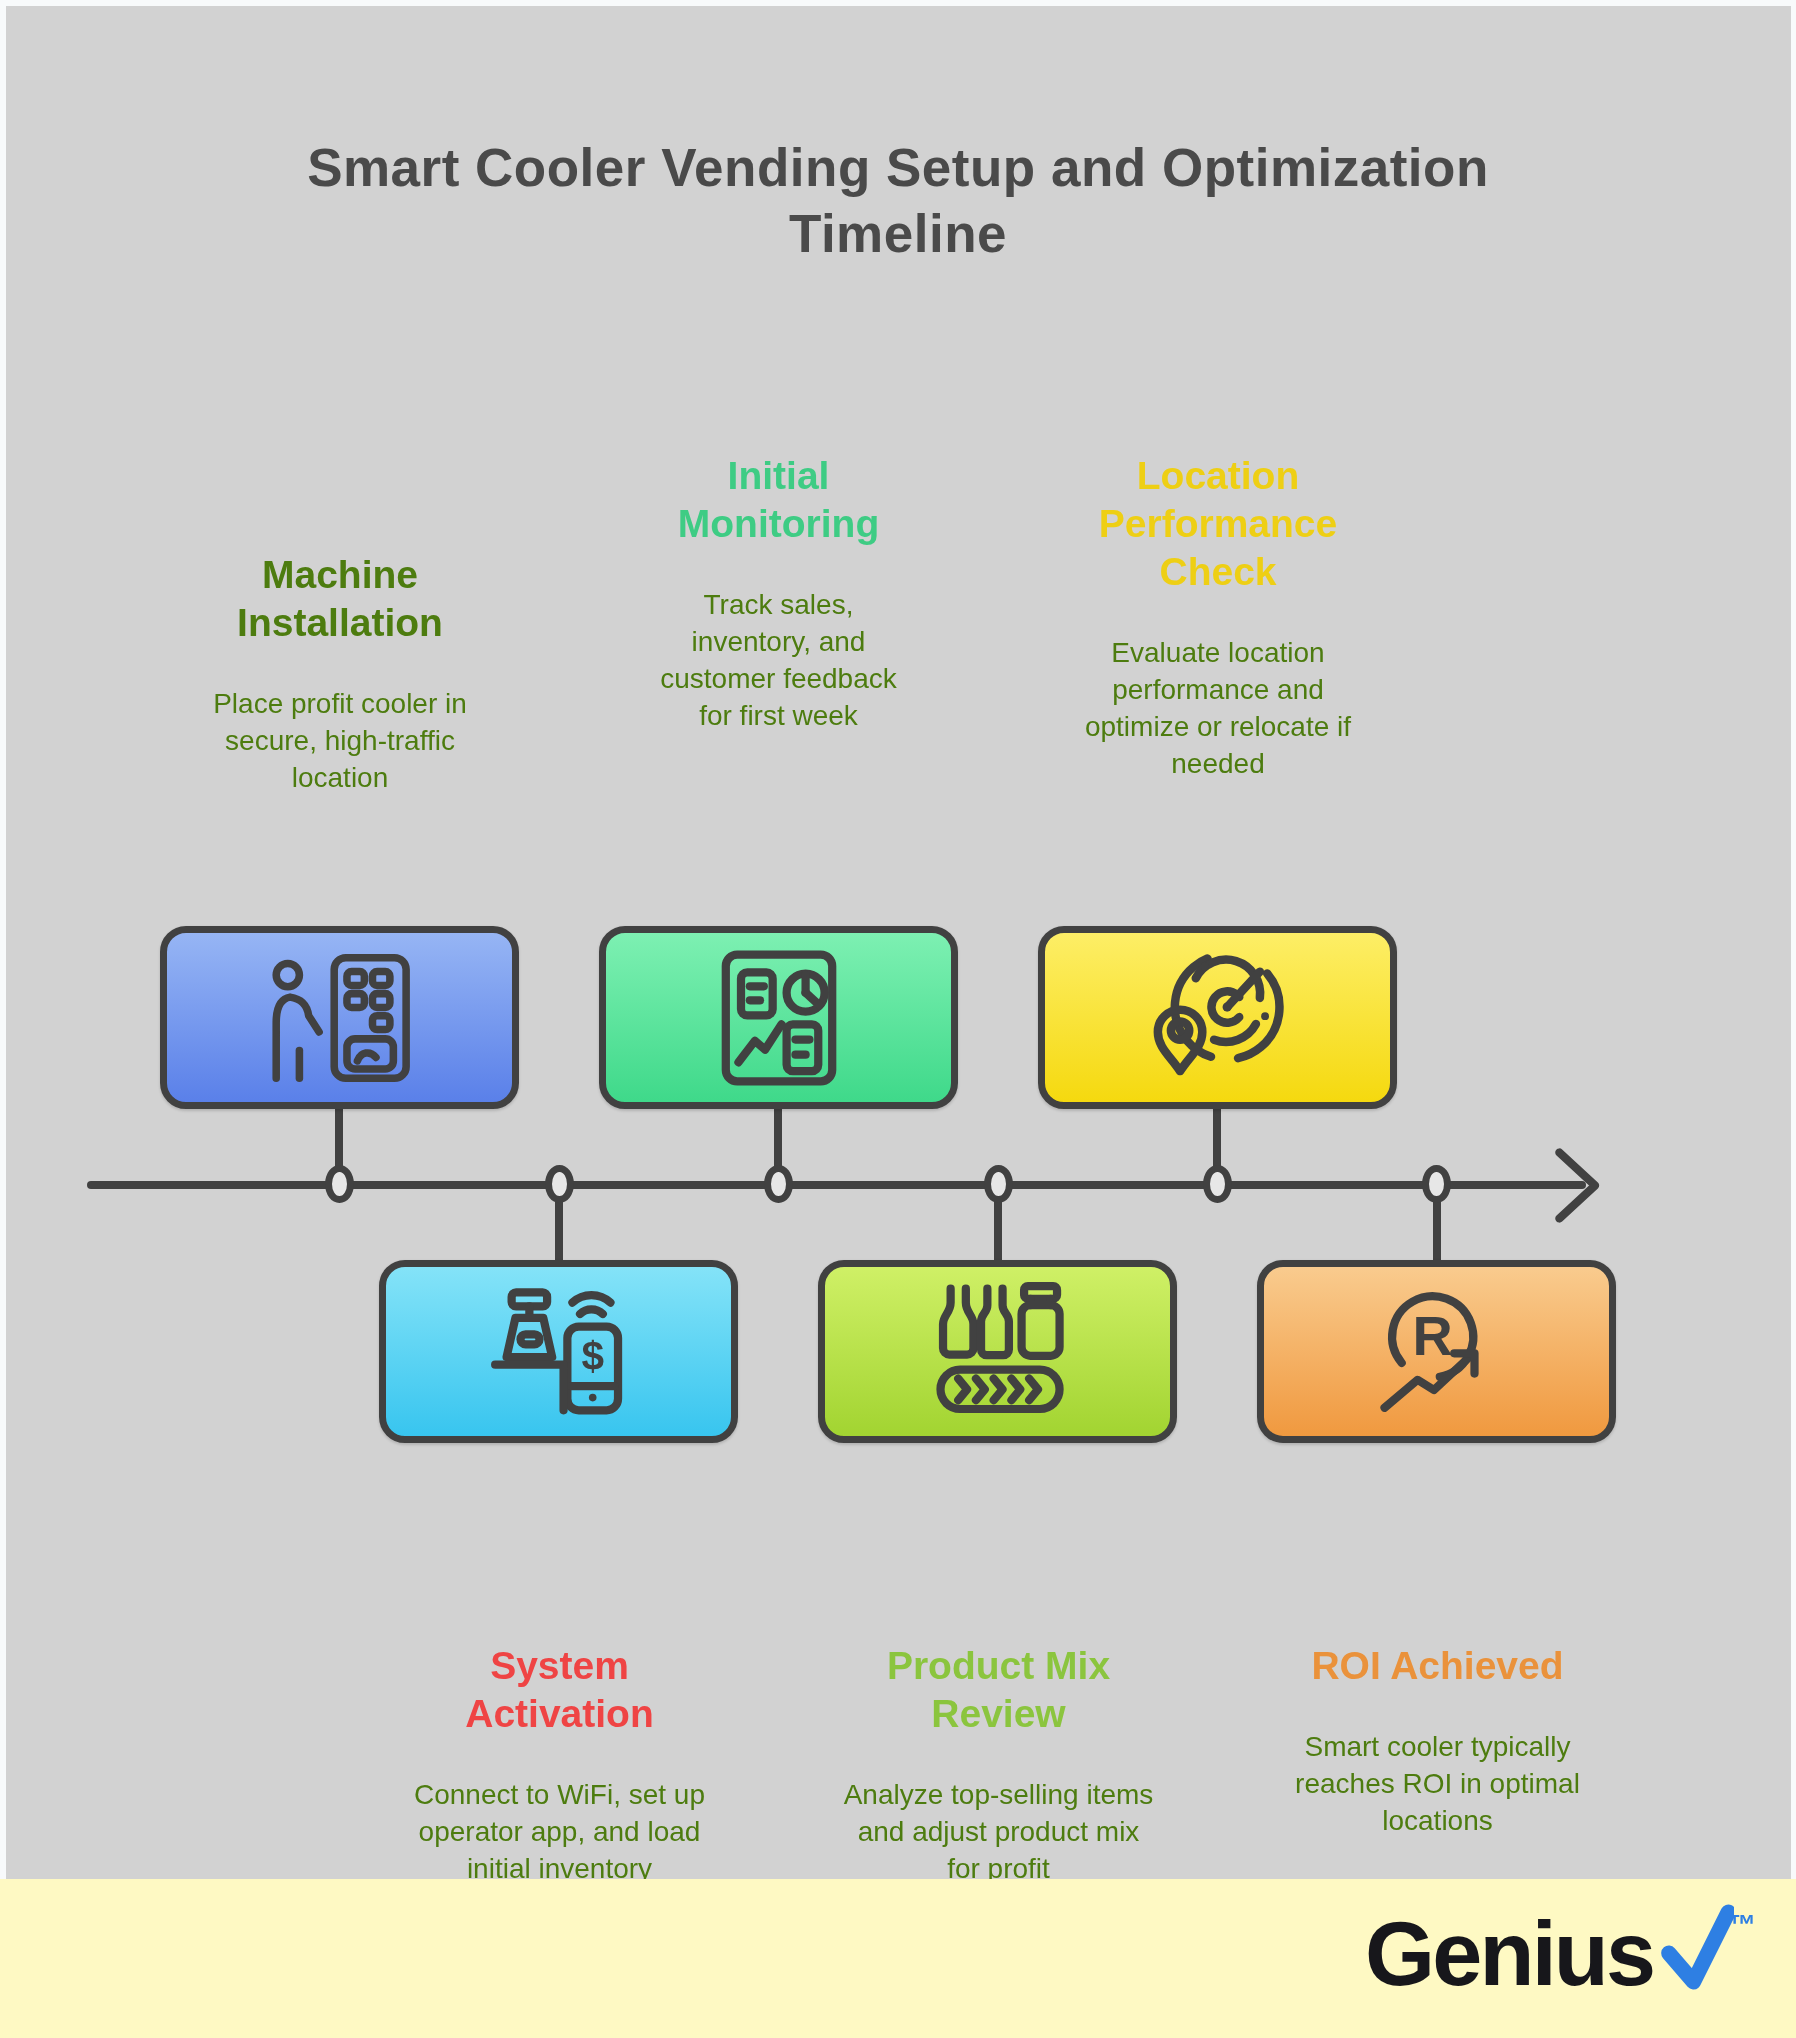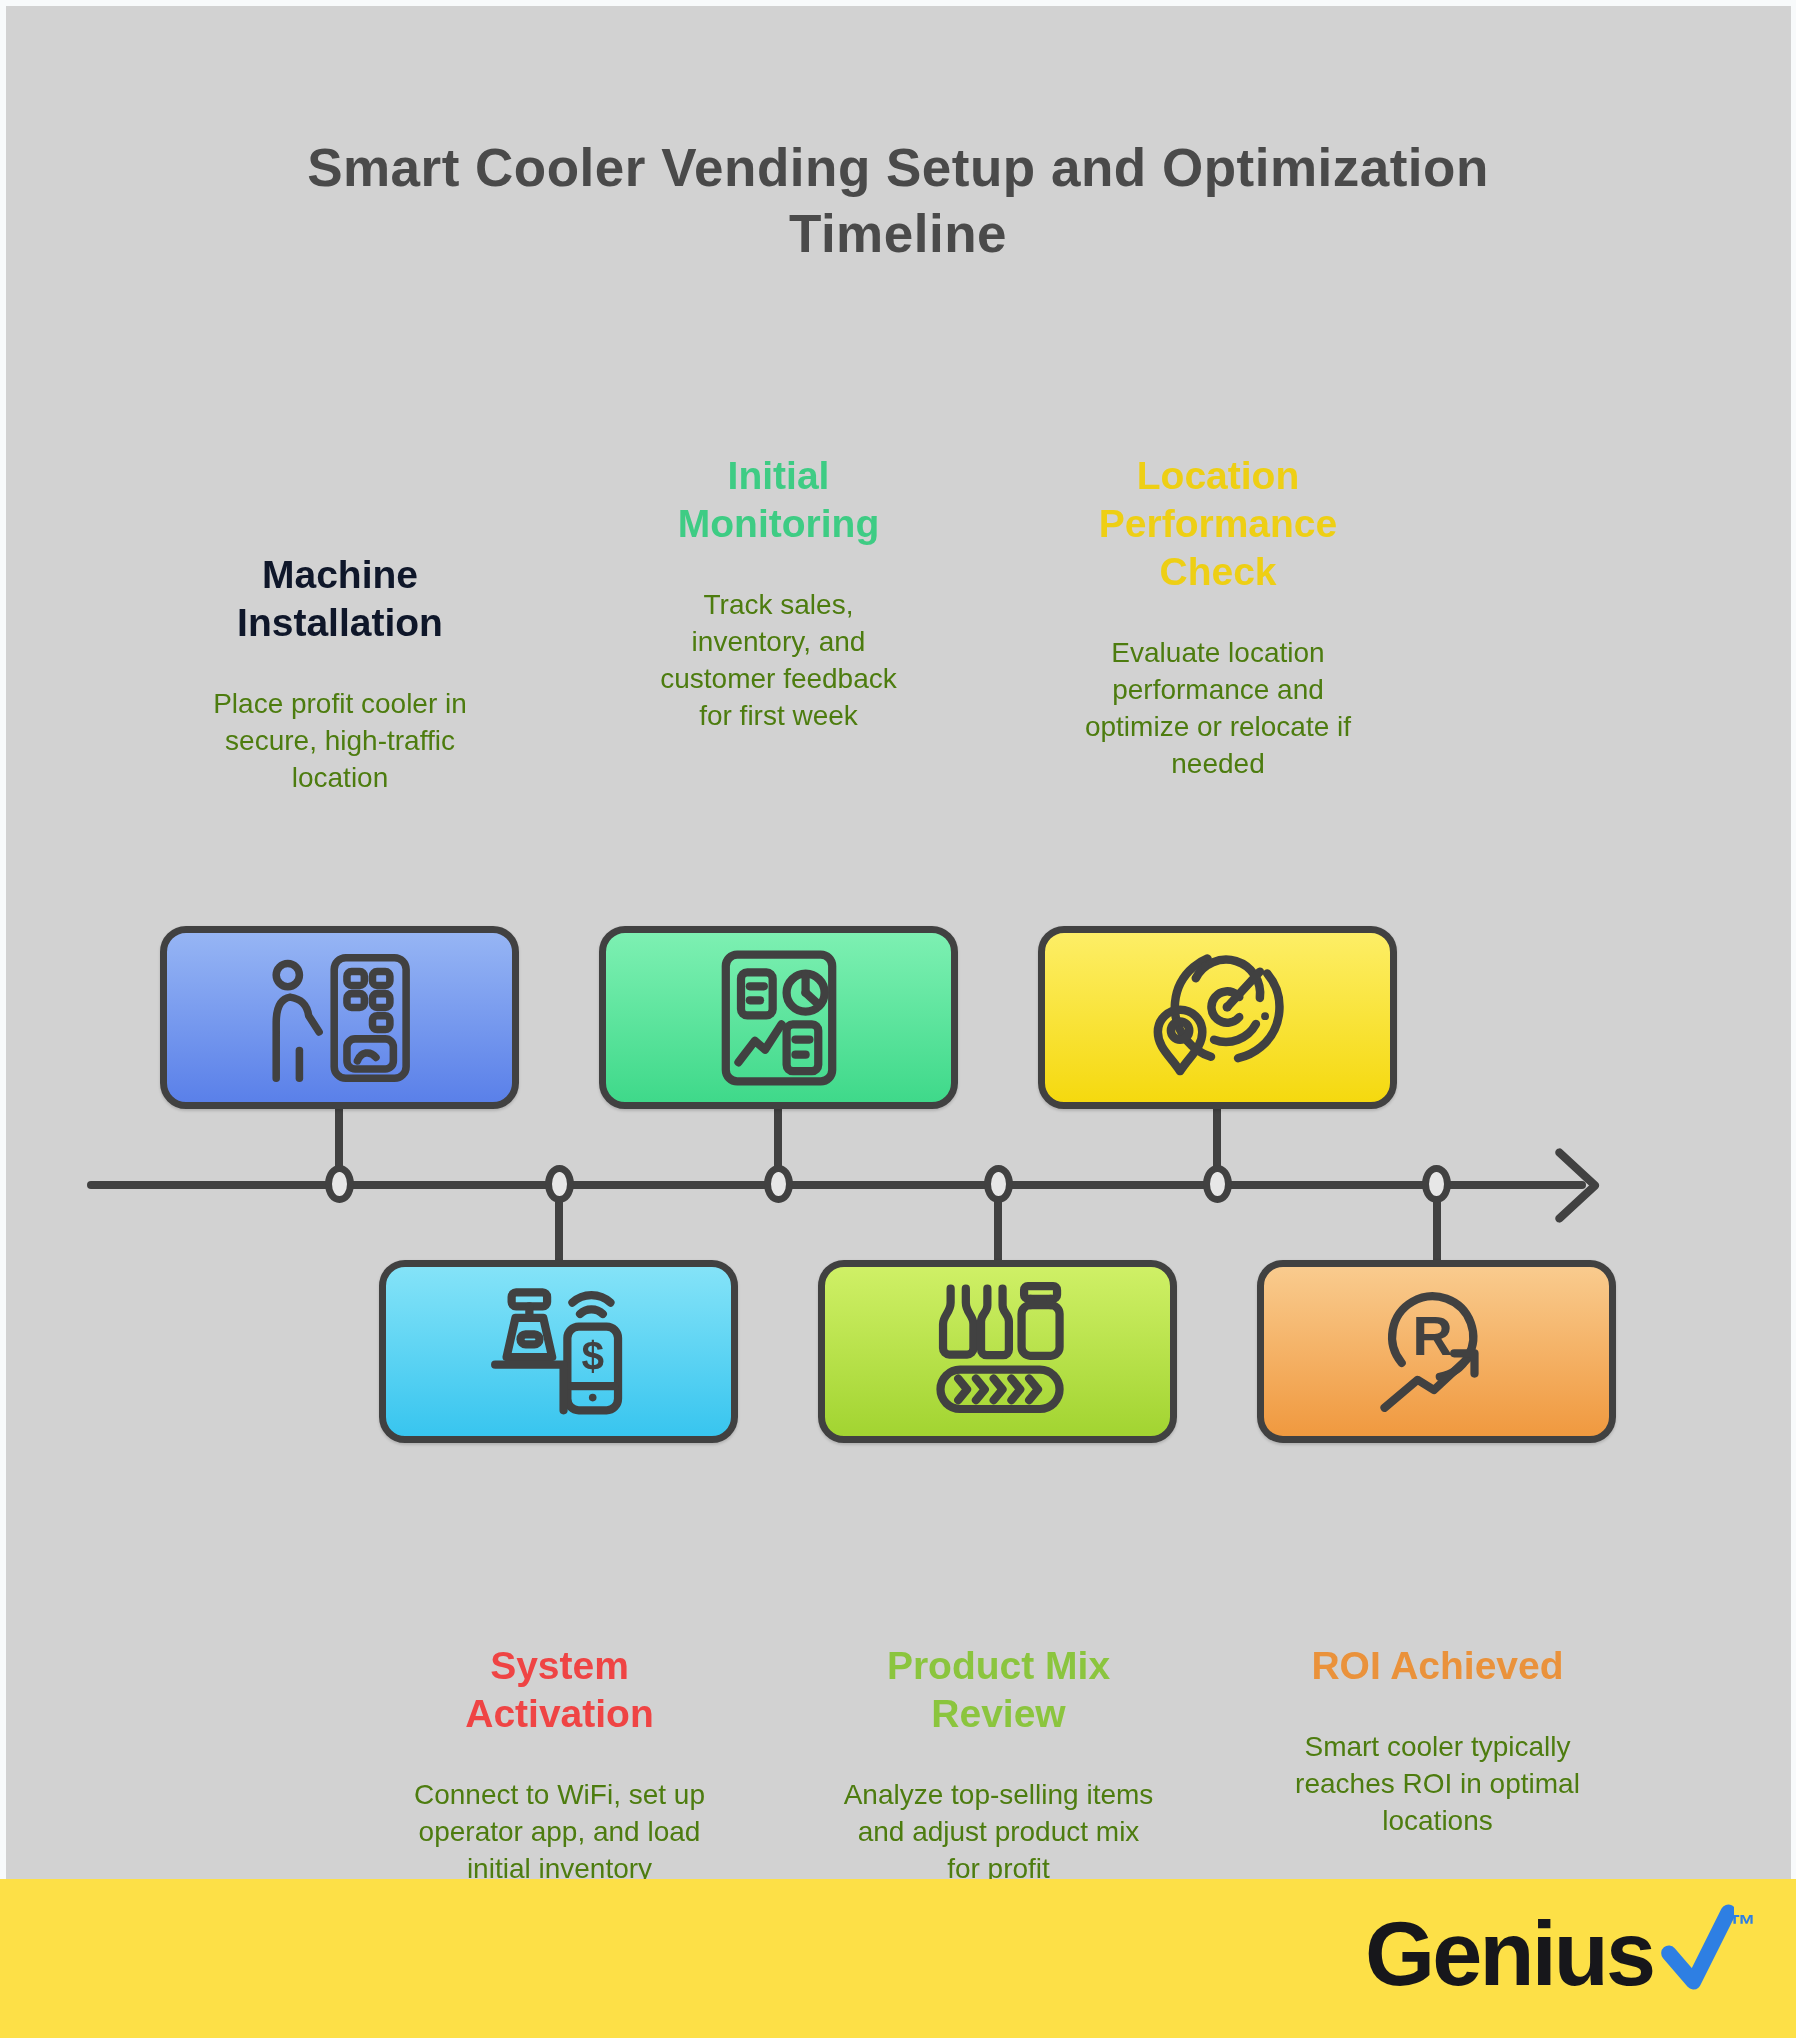--- a/index.html
+++ b/index.html
@@ -45,38 +45,38 @@
   .stem-1{left:555px;top:1183px;}
   .stem-3{left:994px;top:1183px;}
   .stem-5{left:1433px;top:1183px;}
   .node{
     position:absolute;width:14.7px;height:24px;border:7.3px solid #414141;border-radius:50%;
     background:#e7e7e7;top:1165px;
   }
   .node-0{left:325px;} .node-1{left:545px;} .node-2{left:764px;}
   .node-3{left:984px;} .node-4{left:1203px;} .node-5{left:1422px;}
 
-  .footer{position:absolute;left:0;top:1879px;width:1796px;height:160px;background:#fde047;}
+  .footer{position:absolute;left:0;top:1879px;width:1796px;height:160px;background:#fef9c3;}
   .logo{position:absolute;right:40px;top:24px;display:flex;align-items:center;}
   .logo-genius{font-size:90px;font-weight:bold;color:#17171b;letter-spacing:-2.8px;}
   .logo-check{margin:-13px -9.2px 0 3.7px;}
   .logo-vend{font-size:90px;font-weight:bold;color:#2e7fe3;letter-spacing:-1.8px;}
   .logo-tm{font-size:27.5px;font-weight:bold;color:#2e7fe3;align-self:flex-start;margin:5.5px 0 0 3.7px;}
 
   .icon-svg{display:block;}
 </style>
 </head>
 <body>
 
 <div class="canvas"></div>
 
 <h1 class="title">Smart Cooler Vending Setup and Optimization Timeline</h1>
 
 <section class="stage-text s0-text">
-  <h2 class="stage-heading" style="color: #0f172a;">Machine Installation</h2>
+  <h2 class="stage-heading" style="color: #4d7c0f;">Machine Installation</h2>
   <p class="stage-desc">Place profit cooler in secure, high-traffic location</p>
 </section>
 <section class="stage-text s1-text">
   <h2 class="stage-heading" style="color: #ef4444;">System Activation</h2>
   <p class="stage-desc">Connect to WiFi, set up operator app, and load initial inventory</p>
 </section>
 <section class="stage-text s2-text">
   <h2 class="stage-heading" style="color: rgb(62, 204, 132);">Initial Monitoring</h2>
   <p class="stage-desc">Track sales, inventory, and customer feedback for first week</p>
 </section>

